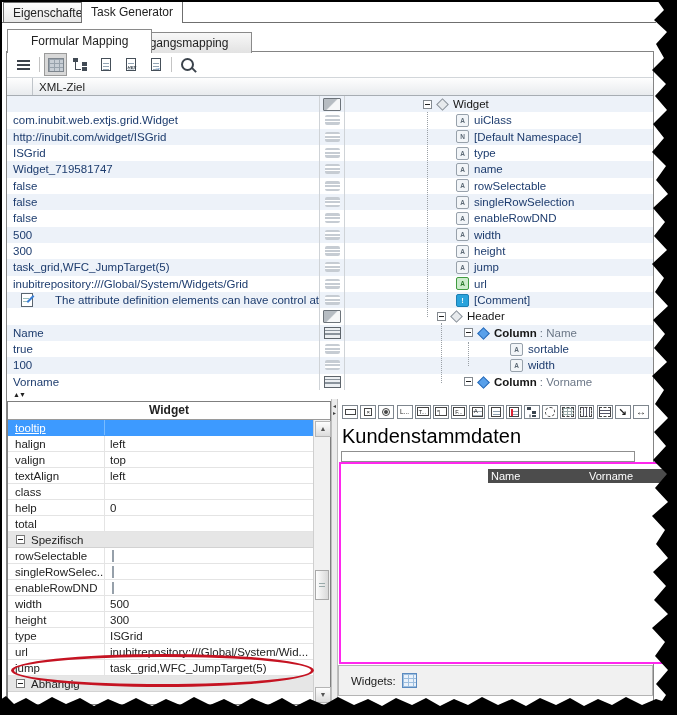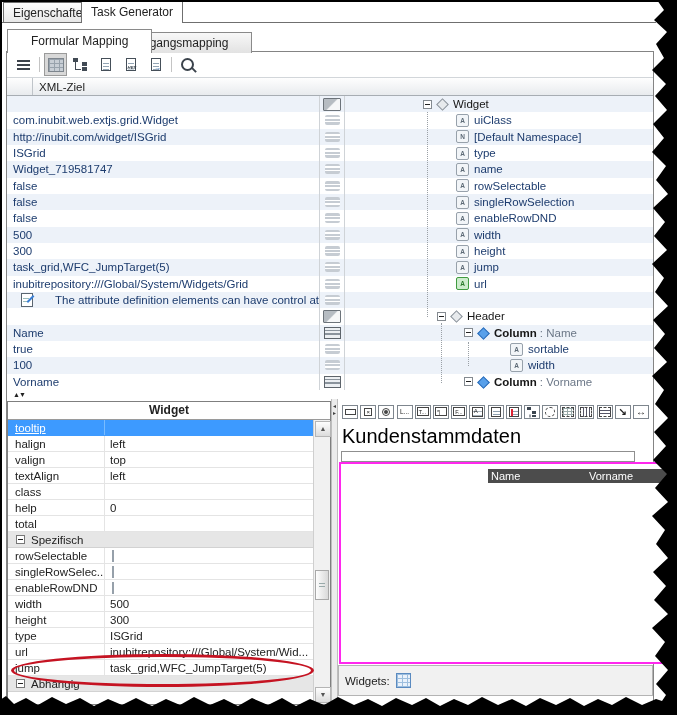--- a/index.html
+++ b/index.html
@@ -118,21 +118,21 @@
   .canvas{position:absolute;left:0;top:26px;right:0;height:240px;background:#fff;}
   .dheading{position:absolute;left:4px;top:0;font-size:20px;color:#000;}
   .dinput{position:absolute;left:3px;top:26px;width:292px;height:9px;border:1px solid #8f8f8f;background:#fff;}
   .magenta{position:absolute;left:1px;top:37px;width:330px;height:198px;border:2px solid #ff27ee;background:#fff;}
   .ptable{position:absolute;left:147px;top:5px;font-size:11px;}
   .pt-hrow{display:flex;height:14px;background:#4c4c4c;color:#fff;}
   .pt-hcell{padding-left:3px;line-height:14px;box-sizing:border-box;white-space:nowrap;overflow:hidden;}
   .pt-drow{display:flex;height:15px;background:#fff;color:#000;}
   .pt-dcell{padding-left:3px;line-height:15px;box-sizing:border-box;white-space:nowrap;overflow:hidden;margin-top:20px;}
   .pt-dcell+.pt-dcell{border-left:1px solid #7f7f7f;}
-  .wbar{position:absolute;left:0;right:0;top:266px;height:31px;background:#f1f1f1;border:1px solid #b4b4b4;box-sizing:border-box;display:flex;align-items:center;padding-left:6px;gap:6px;font-size:11.5px;}
+  .wbar{position:absolute;left:0;right:0;top:266px;height:31px;background:#f1f1f1;border:1px solid #b4b4b4;box-sizing:border-box;display:flex;align-items:center;padding-left:12px;gap:6px;font-size:11.5px;}
   .wicon{width:15px;height:15px;border:1px solid #5a8ac0;background:#eaf2fb;box-sizing:border-box;
     background-image:linear-gradient(#9dbede 1px,transparent 1px),linear-gradient(90deg,#9dbede 1px,transparent 1px);background-size:5px 4px;}
   
   .torn{position:absolute;left:0;top:0;width:677px;height:715px;z-index:50;pointer-events:none;}
 </style>
 </head>
 <body>
 
 <div id="screen">
 
@@ -360,20 +360,26 @@
             </div>
           </div>
           <div class="mrow">
             <div class="m-src">
               <span class="note-ic"></span>
               <span>The attribute definition elements can have control at...</span>
             </div>
             <div class="m-mid">
               <span class="mi-lines"></span>
             </div>
+            <div class="m-tgt">
+              <span style="display: flex; align-items: center; margin-left: 111px;">
+                <span class="t-tag com">!</span>
+                <span class="t-lbl">[Comment]</span>
+              </span>
+            </div>
           </div>
           <div class="mrow">
             <div class="m-src">
               <span></span>
             </div>
             <div class="m-mid">
               <span class="mi-split"></span>
             </div>
             <div class="m-tgt">
               <span style="display: flex; align-items: center; margin-left: 92px;">

